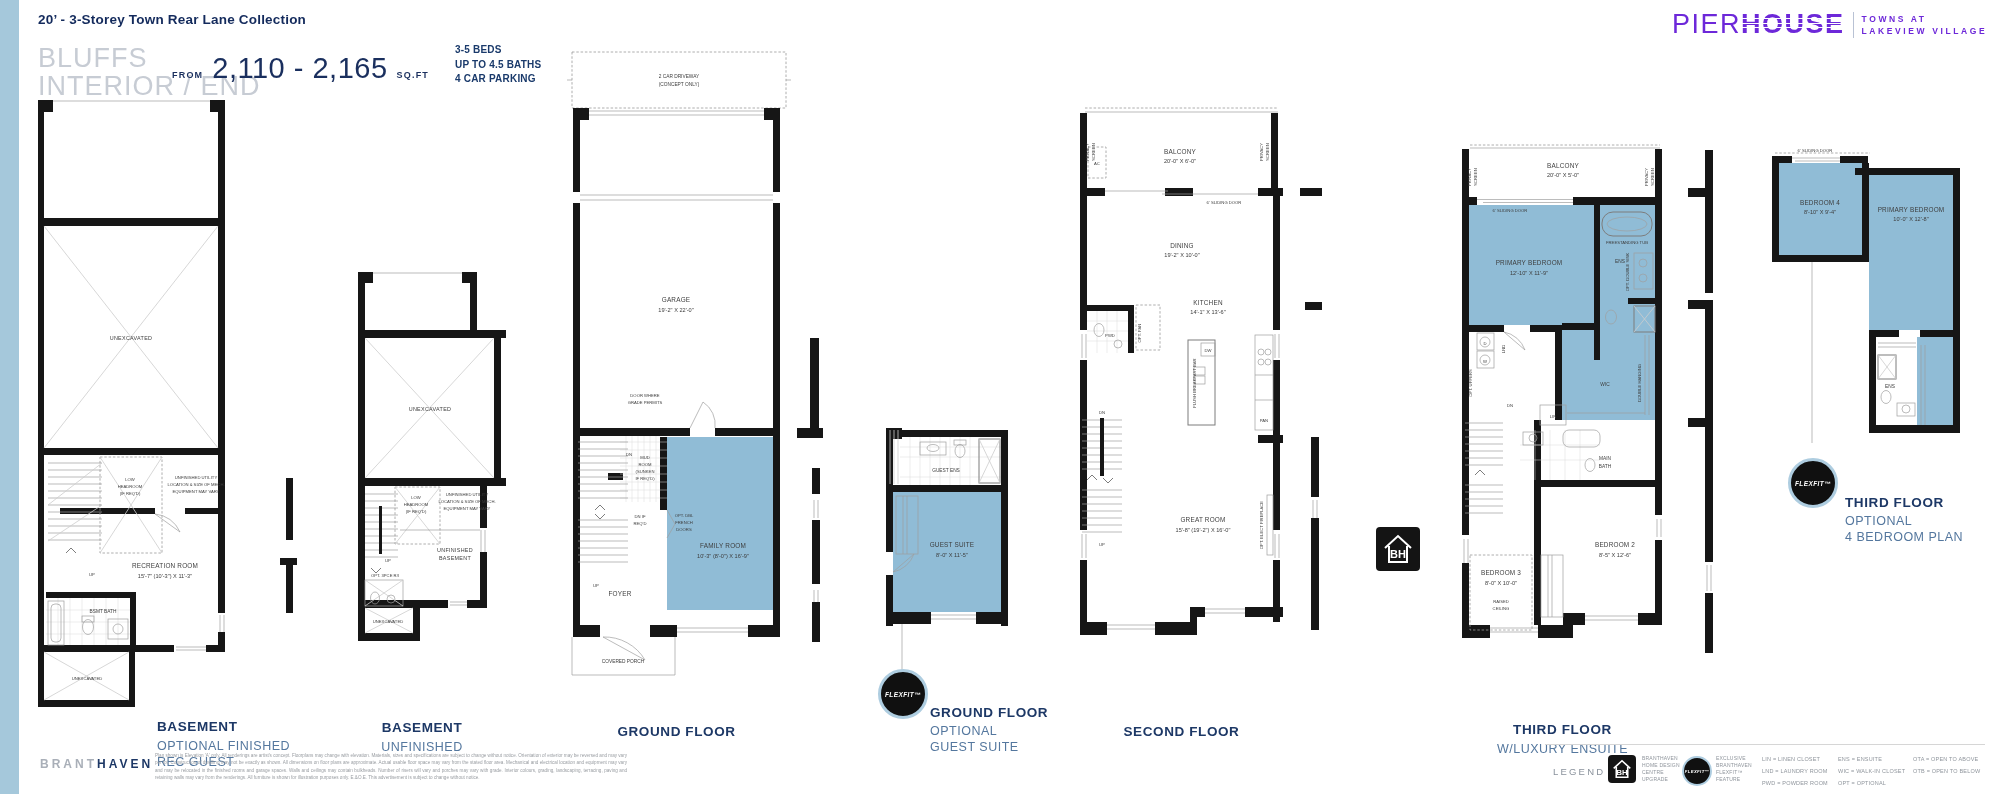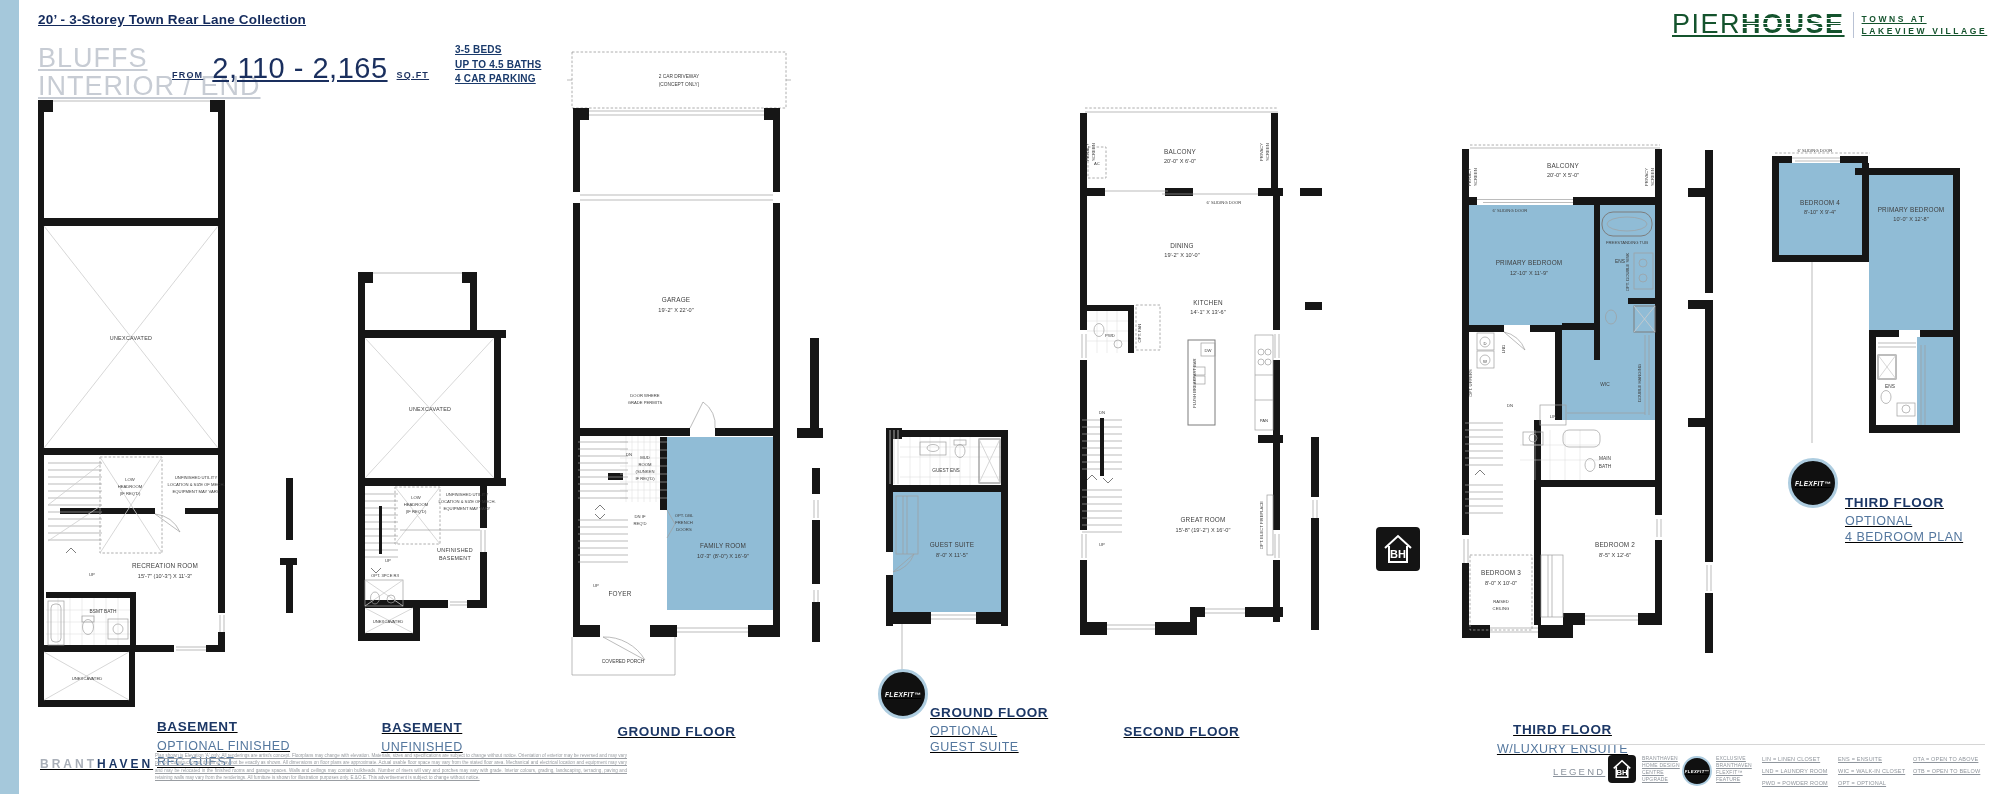--- a/index.html
+++ b/index.html
@@ -1,28 +1,28 @@
 <!DOCTYPE html>
 <html><head>
 <meta charset="utf-8">
 <style>
   html,body{margin:0;padding:0;background:#fff;}
   .sheet{position:relative;width:2000px;height:794px;background:#fff;overflow:hidden;
          font-family:"Liberation Sans",sans-serif;}
-  .abs{position:absolute;text-decoration:underline;}
+  .abs{position:absolute;}
   .sidebar{left:0;top:0;width:19px;height:794px;background:#a5c8db;}
   
   .collection{left:38px;top:12px;font-size:13.5px;font-weight:bold;color:#132a5c;letter-spacing:.2px;}
   .plan-name{left:38px;top:44px;font-size:27px;line-height:28px;font-weight:300;color:#c7ccd4;letter-spacing:1px;}
   .from-block{left:172px;top:52px;display:flex;align-items:baseline;gap:9px;color:#1a2f5e;}
   .from-lbl,.sqft-lbl{font-size:9px;font-weight:bold;letter-spacing:1.2px;}
   .sqft-num{font-size:29px;font-weight:300;letter-spacing:.5px;}
   .specs{left:455px;top:43px;font-size:10px;font-weight:bold;color:#1a3a6b;line-height:14.5px;letter-spacing:.2px;}
   
-  .logo{left:1672px;top:9px;display:flex;align-items:center;gap:8px;color:#14532d;}
+  .logo{left:1672px;top:9px;display:flex;align-items:center;gap:8px;color:#6d28d9;}
   .logo-word{font-size:27px;letter-spacing:1.5px;display:flex;}
   .logo-pier{font-weight:400;}
   .logo-house{font-weight:800;position:relative;}
   .logo-house .stripe{position:absolute;left:0;right:0;height:1.4px;background:#fff;}
   .logo-div{width:1px;height:26px;background:#b9c2d4;}
   .logo-tag{font-size:8.5px;font-weight:bold;letter-spacing:2.6px;line-height:12px;}
   
   .cap{line-height:16px;}
   .cap-b{font-size:13.5px;font-weight:bold;color:#1d3866;letter-spacing:.6px;margin-top:36px;}
   .cap-s{font-size:12.5px;color:#54779e;letter-spacing:.5px;}

